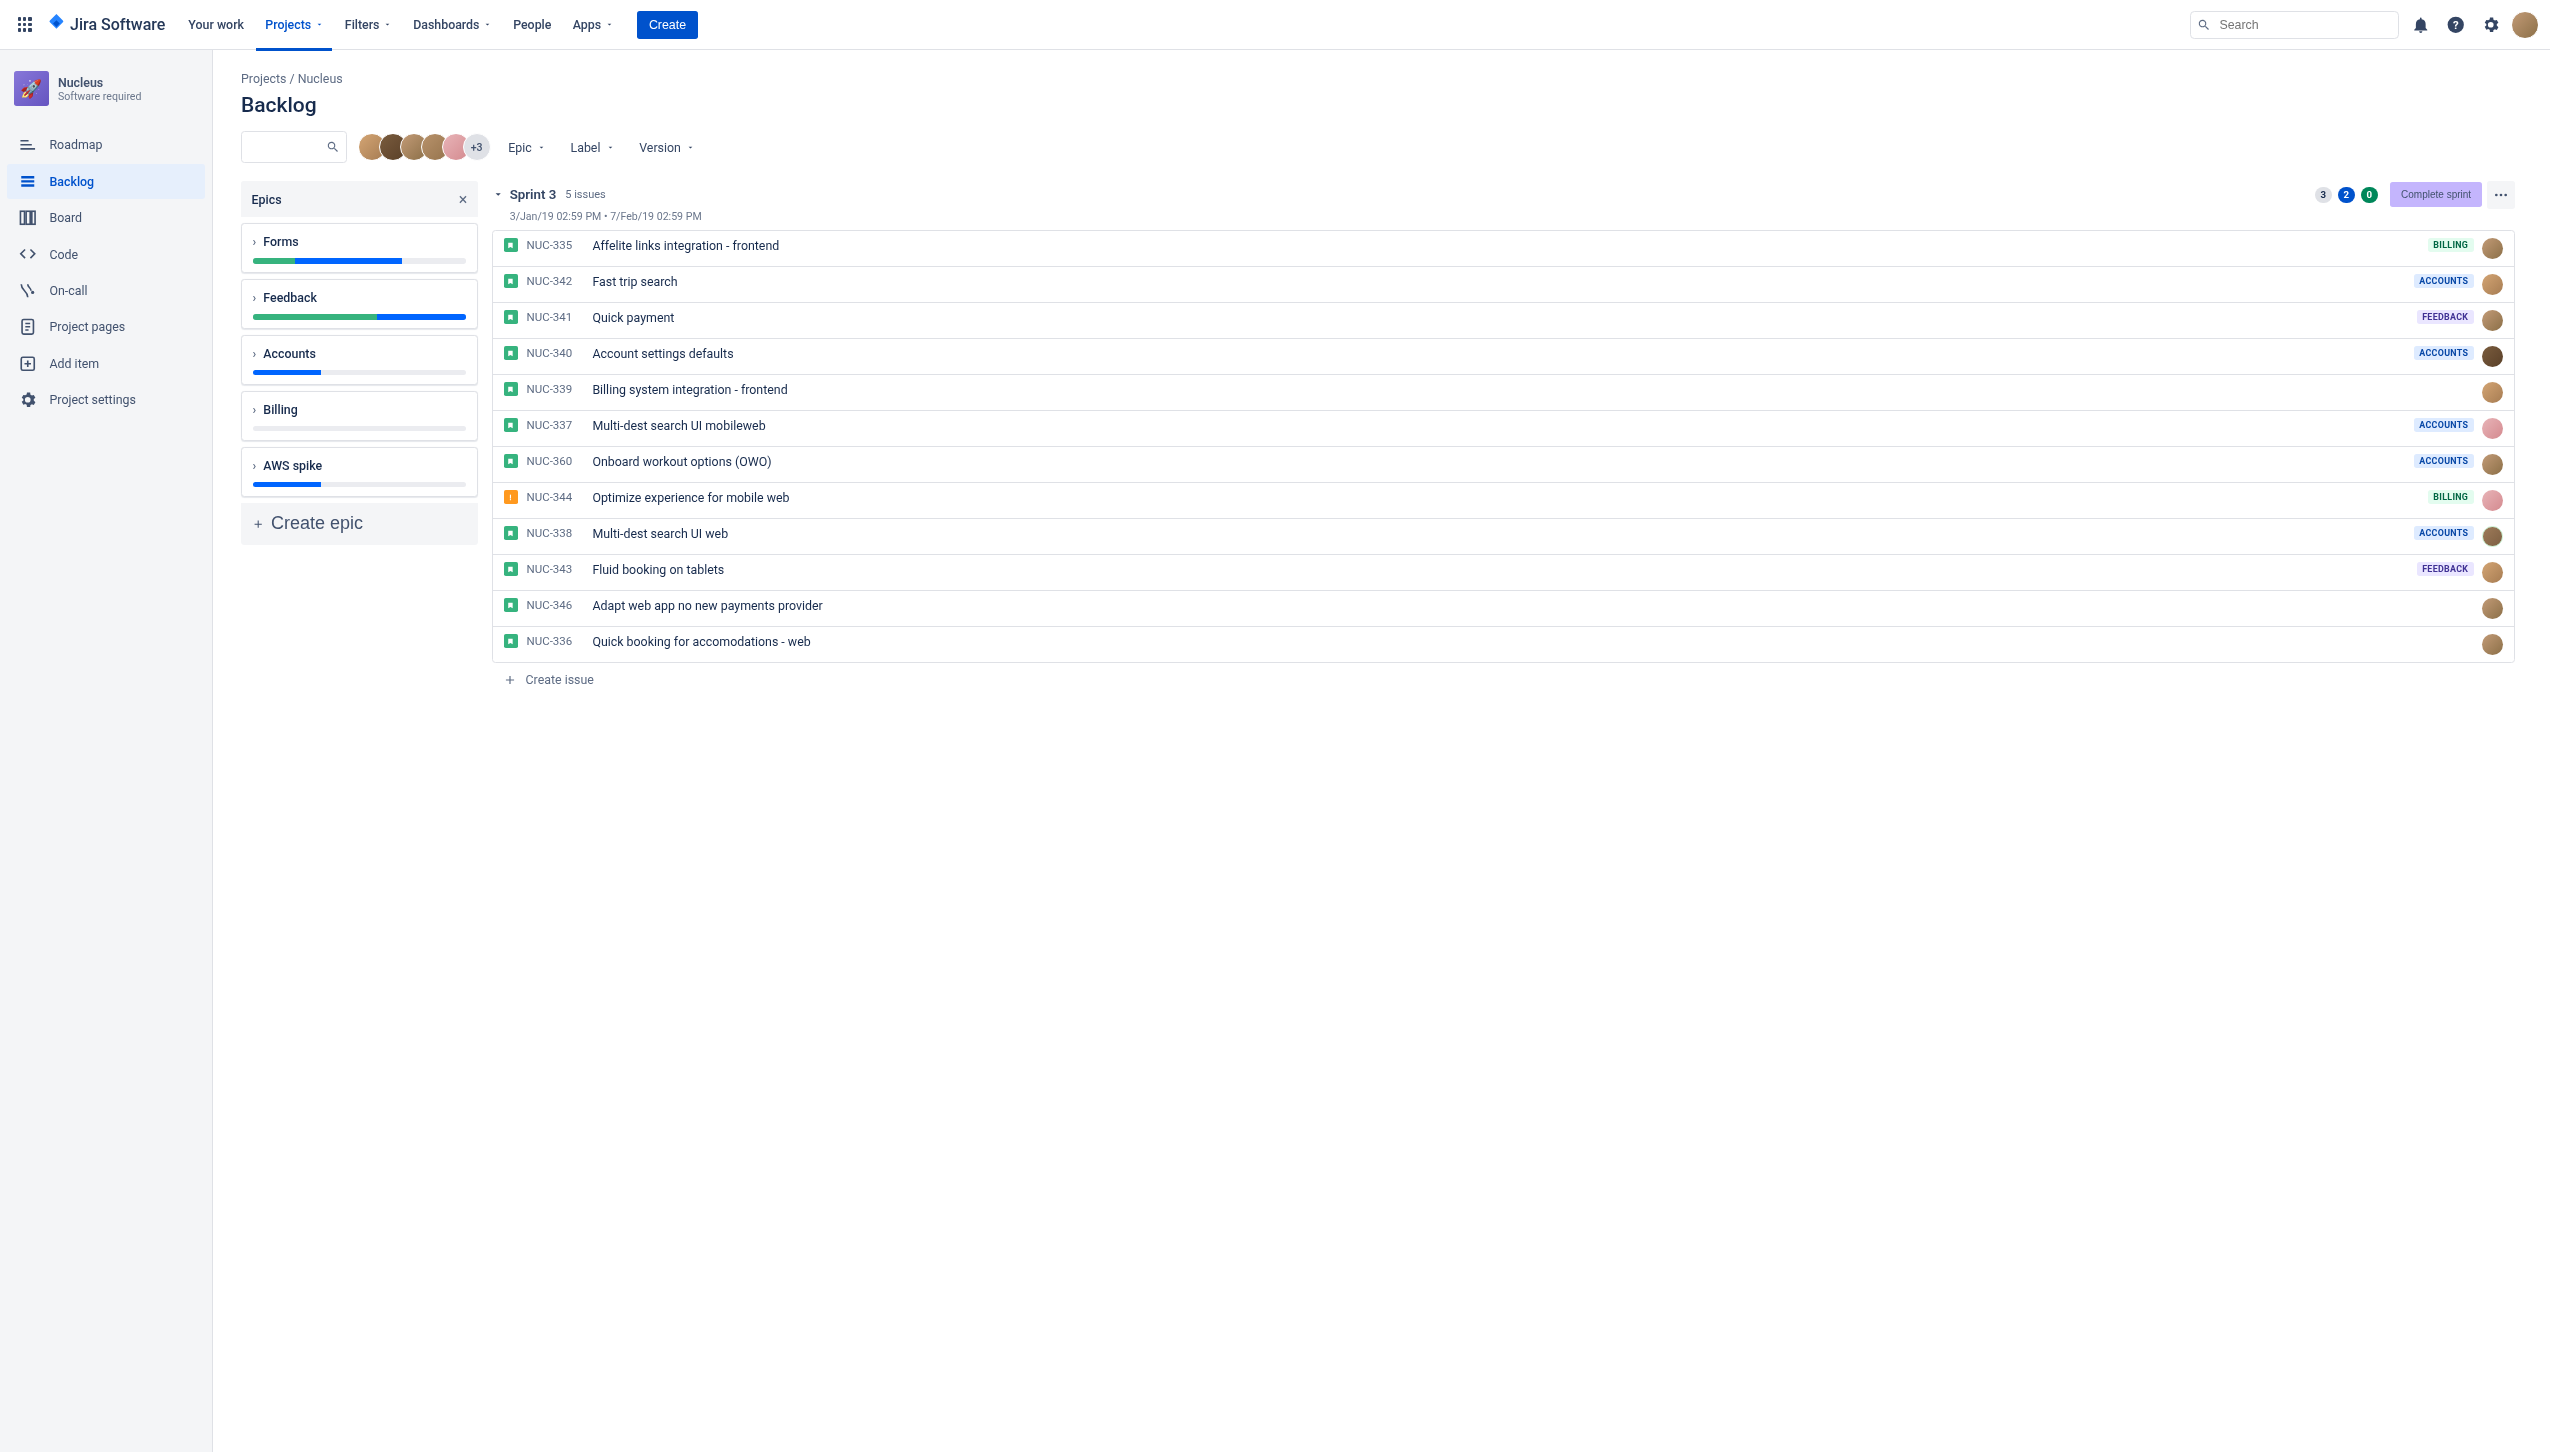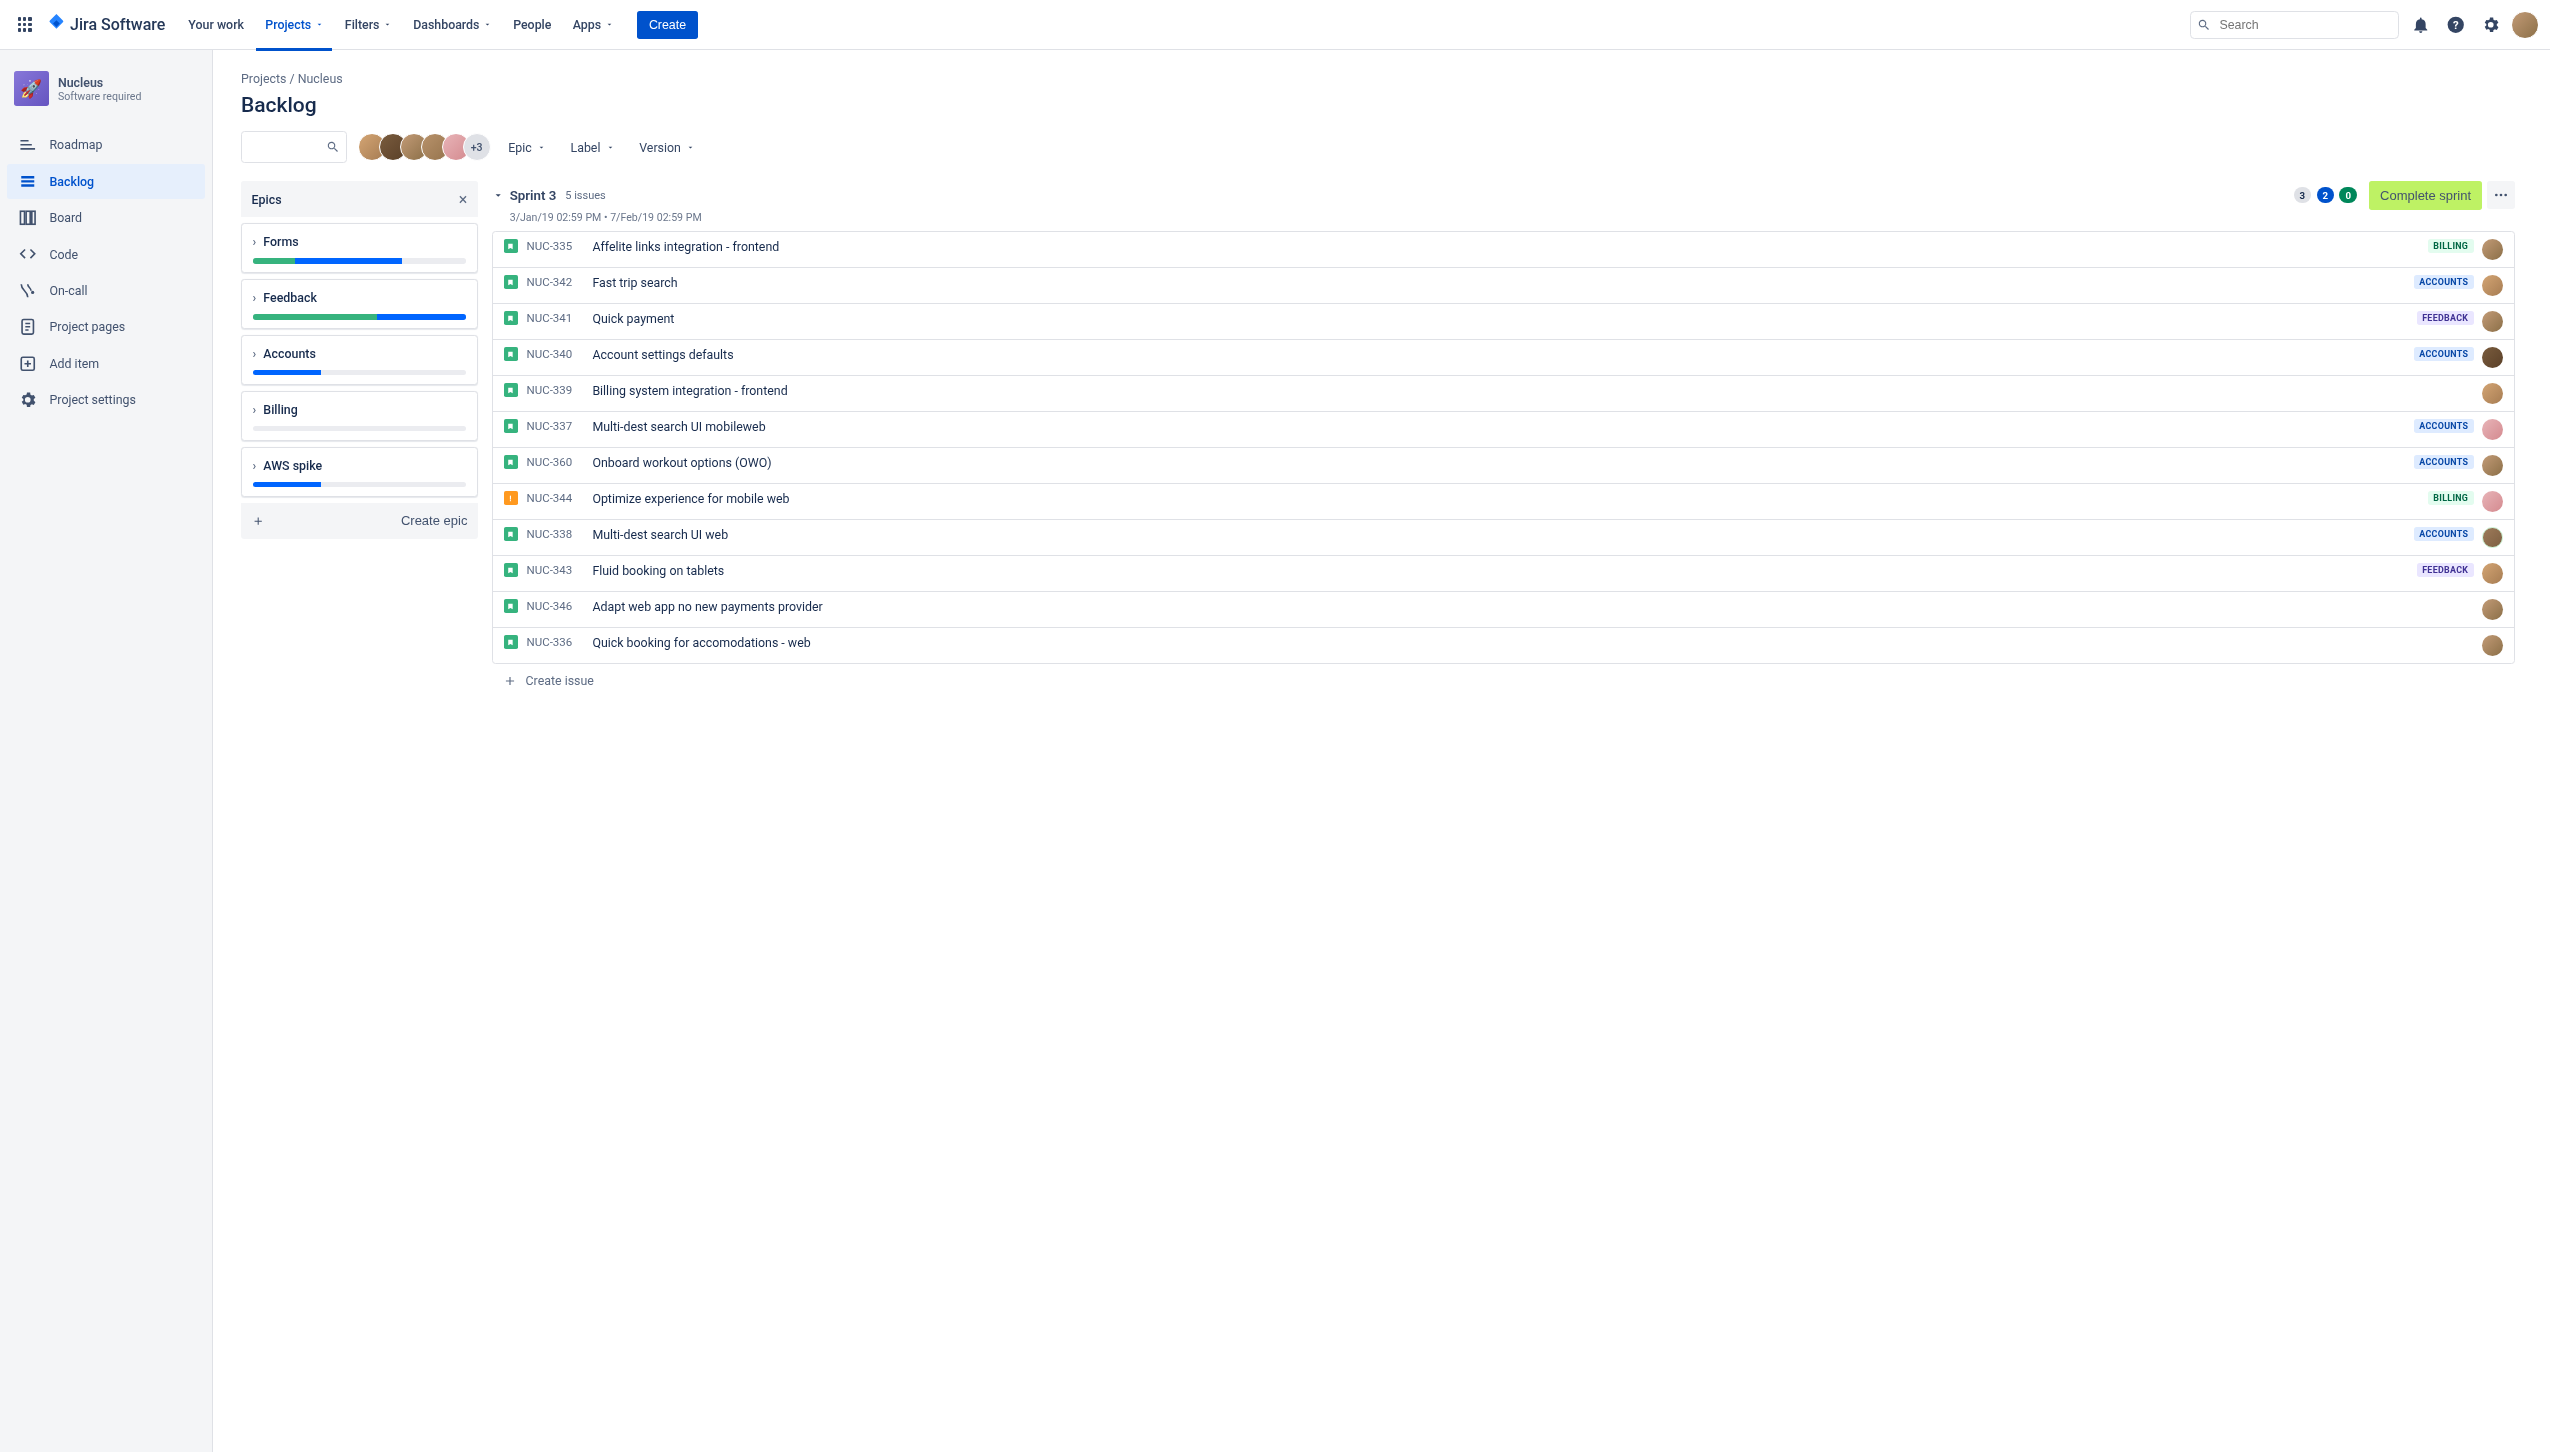--- a/index.html
+++ b/index.html
@@ -58,34 +58,34 @@
 
 .epics-panel { width: 237px; flex-shrink: 0; }
 .epics-header { background: #F4F5F7; border-radius: 2.7px 2.7px 0 0; padding: 8.9px 10.6px; display: flex; align-items: center; justify-content: between; font-weight: 500; color: #172B4D; }
 .epics-header .close-x { margin-left: auto; cursor: pointer; color: #5e6c84; font-size: 16px; font-weight:400; }
 .epic-box { background: #fff; border: 0.9px solid #dfe1e6; border-radius: 3.5px; padding: 10.6px 10.6px 8.9px 10.6px; margin-top: 5.3px; box-shadow: 0 0.9px 0.9px rgba(9,30,66,0.1); cursor: pointer; }
 .epic-title-row { display: flex; align-items: center; gap: 7px; font-size: 12.4px; color: #172B4D; font-weight: 500; margin-bottom: 8.9px; }
 .epic-title-row .chev { color: #5e6c84; }
 .progress-bar { height: 5.3px; background: #ebecf0; border-radius: 2.7px; overflow: hidden; display: flex; }
 .progress-green { background: #36B37E; }
 .progress-blue { background: #0065FF; }
-.create-epic-btn { background: #F4F5F7; border: none; width: 100%; padding: 10.6px; border-radius: 0 0 3.5px 3.5px; margin-top: 5.3px; cursor: pointer; display: flex; align-items: center; justify-content: space-between; gap: 7px; color: #42526E; font-size: 13px; font-weight: 500; }
+.create-epic-btn { background: #F4F5F7; border: none; width: 100%; padding: 10.6px; border-radius: 0 0 3.5px 3.5px; margin-top: 5.3px; cursor: pointer; display: flex; align-items: center; justify-content: flex-start; gap: 7px; color: #42526E; font-size: 18px; font-weight: 500; }
 
 
 .sprint-panel { flex: 1; }
 .sprint-header { display: flex; align-items: center; gap: 8.9px; margin-bottom: 1.8px; }
 .sprint-toggle { cursor: pointer; color: #344563; display: flex; align-items: center; gap: 5.3px; }
 .sprint-name { font-weight: 600; font-size: 13.3px; }
 .sprint-count { color: #5e6c84; font-size: 11px; }
 .sprint-right { margin-left: auto; display: flex; align-items: center; gap: 5.3px; }
 .count-badge { min-width: 17.7px; height: 16px; border-radius: 8px; display: inline-flex; align-items: center; justify-content: center; font-size: 9.7px; font-weight: 700; color: #fff; padding: 0 5.3px; }
 .count-badge.gray { background: #dfe1e6; color: #172B4D; }
 .count-badge.blue { background: #0052CC; }
 .count-badge.green { background: #00875A; }
-.complete-btn { background: #bef264; border: none; padding: 7px 10.6px; border-radius: 2.7px; font-weight: 500; cursor: pointer; margin-left: 7px; font-size: 13px; color:#42526E; }
+.complete-btn { background: #c4b5fd; border: none; padding: 7px 10.6px; border-radius: 2.7px; font-weight: 500; cursor: pointer; margin-left: 7px; font-size: 10px; color:#42526E; }
 .more-btn { background: #F4F5F7; border: none; width: 28px; height: 28px; border-radius: 2.7px; cursor: pointer; display: flex; align-items: center; justify-content: center; }
 .sprint-dates { color: #6B778C; font-size: 10.6px; margin-bottom: 7px; padding-left: 17.7px; }
 
 .issue-list { border: 0.9px solid #dfe1e6; border-radius: 3.5px; overflow: hidden; }
 .issue-row { display: flex; align-items: flex-start; gap: 8.9px; padding: 7px 10.6px; border-bottom: 0.9px solid #dfe1e6; cursor: pointer; font-size: 12.4px; }
 .issue-row:last-child { border-bottom: none; }
 .issue-type-icon { width: 14px; height: 14px; border-radius: 1.8px; display: flex; align-items: center; justify-content: center; flex-shrink: 0; }
 .issue-type-icon.story { background: #36B37E; }
 .issue-type-icon.risk { background: #FF991F; }
 .issue-type-icon.task { background: #36B37E; }

